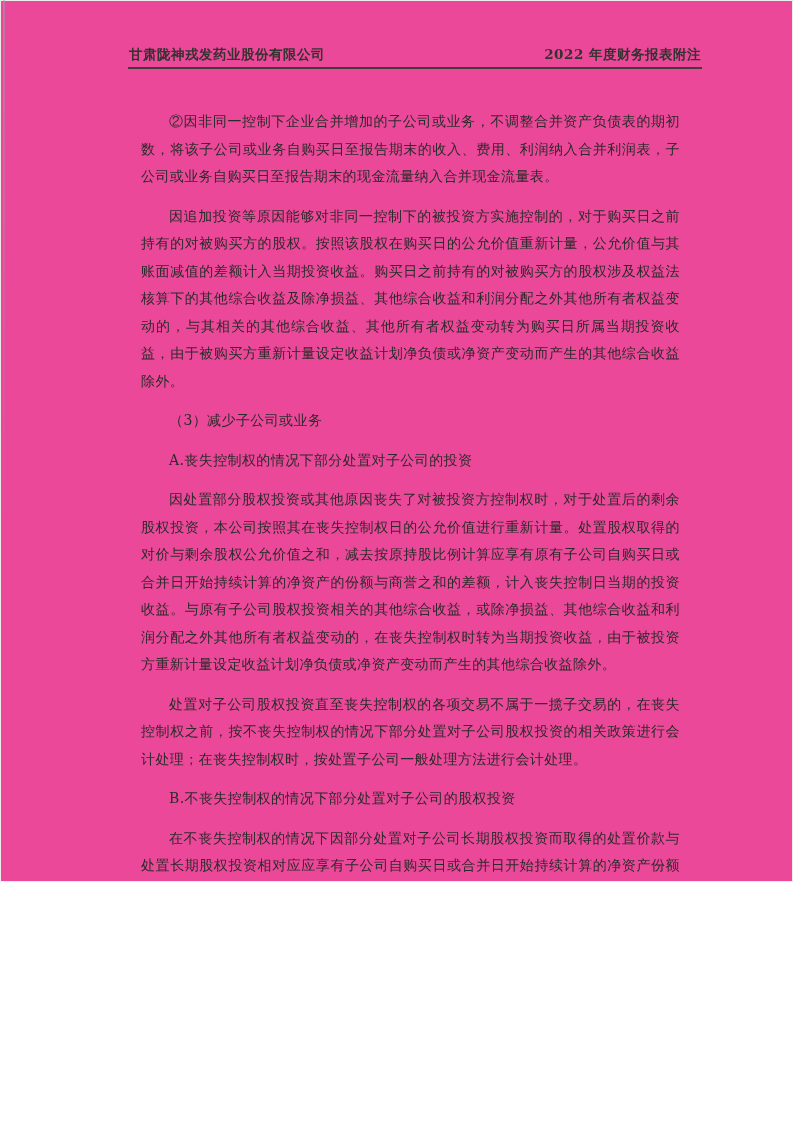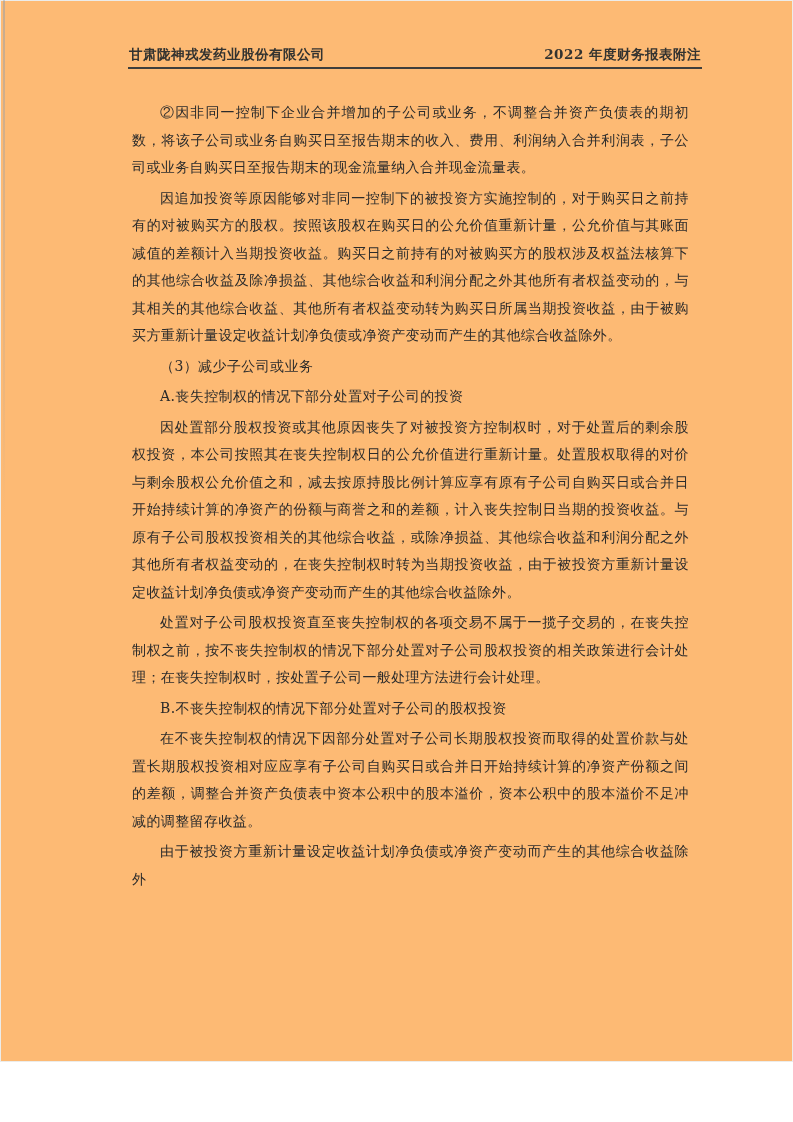--- a/index.html
+++ b/index.html
@@ -3,22 +3,22 @@
 <meta charset="utf-8">
 <style>
   html, body {
     margin: 0;
     padding: 0;
     background: #ffffff;
   }
   .page {
     position: relative;
     width: 793px;
-    height: 1062px;
-    background: #fdba74;
+    height: 882px;
+    background: #ec4899;
     box-shadow: inset 0 0 0 1px #ececea;
     overflow: hidden;
     font-family: "DejaVu Serif", "Liberation Serif", serif;
     color: #2b2b2b;
   }
   
   .scan-artifact {
     position: absolute;
     left: 3px;
     top: 0;
@@ -48,21 +48,21 @@
     height: 2px;
     background: #3e3e3c;
   }
   .doc-body {
     position: absolute;
     top: 96px;
     left: 129px;
     width: 563px;
   }
   .para {
-    margin: 3px;
+    margin: 12px;
     text-indent: 2em;
     text-align: justify;
     font-size: 14px;
     line-height: 27.5px;
     letter-spacing: 0.4px;
     color: #2b2b2b;
   }
   .para.heading {
     text-align: left;
   }

